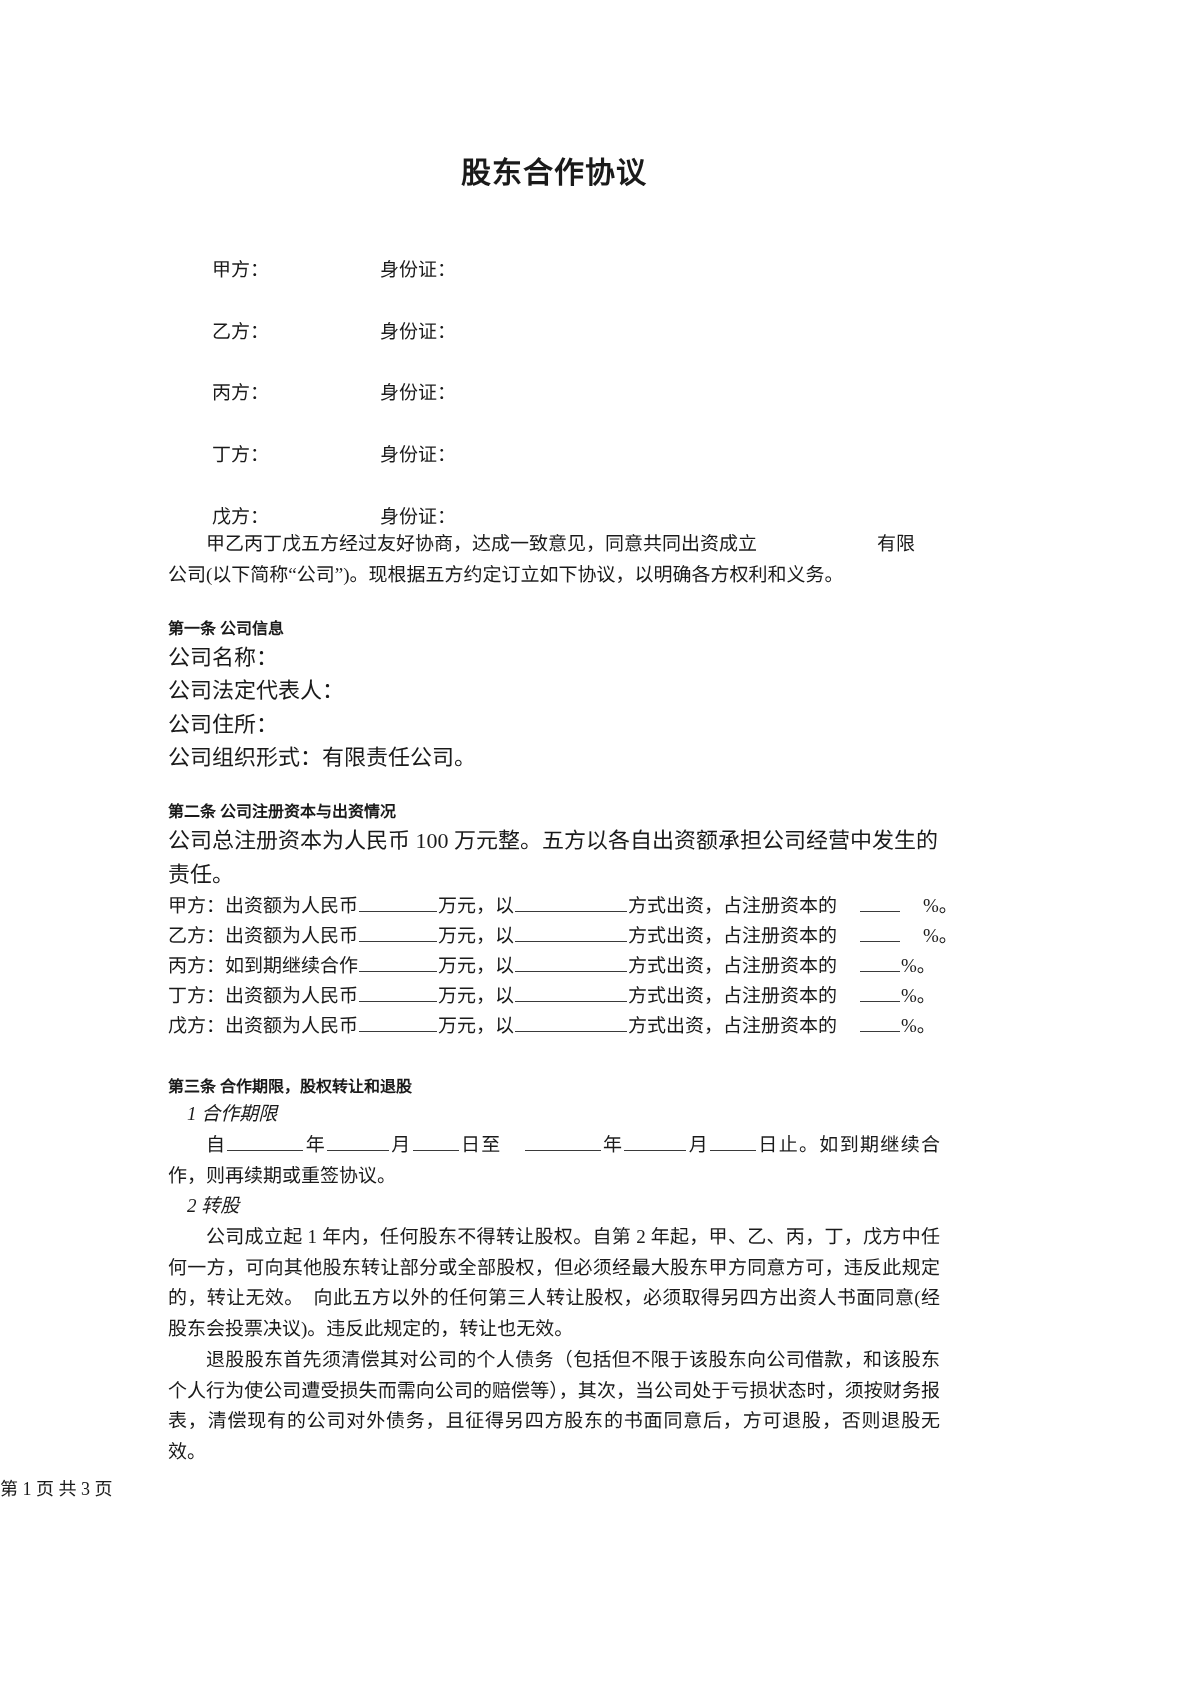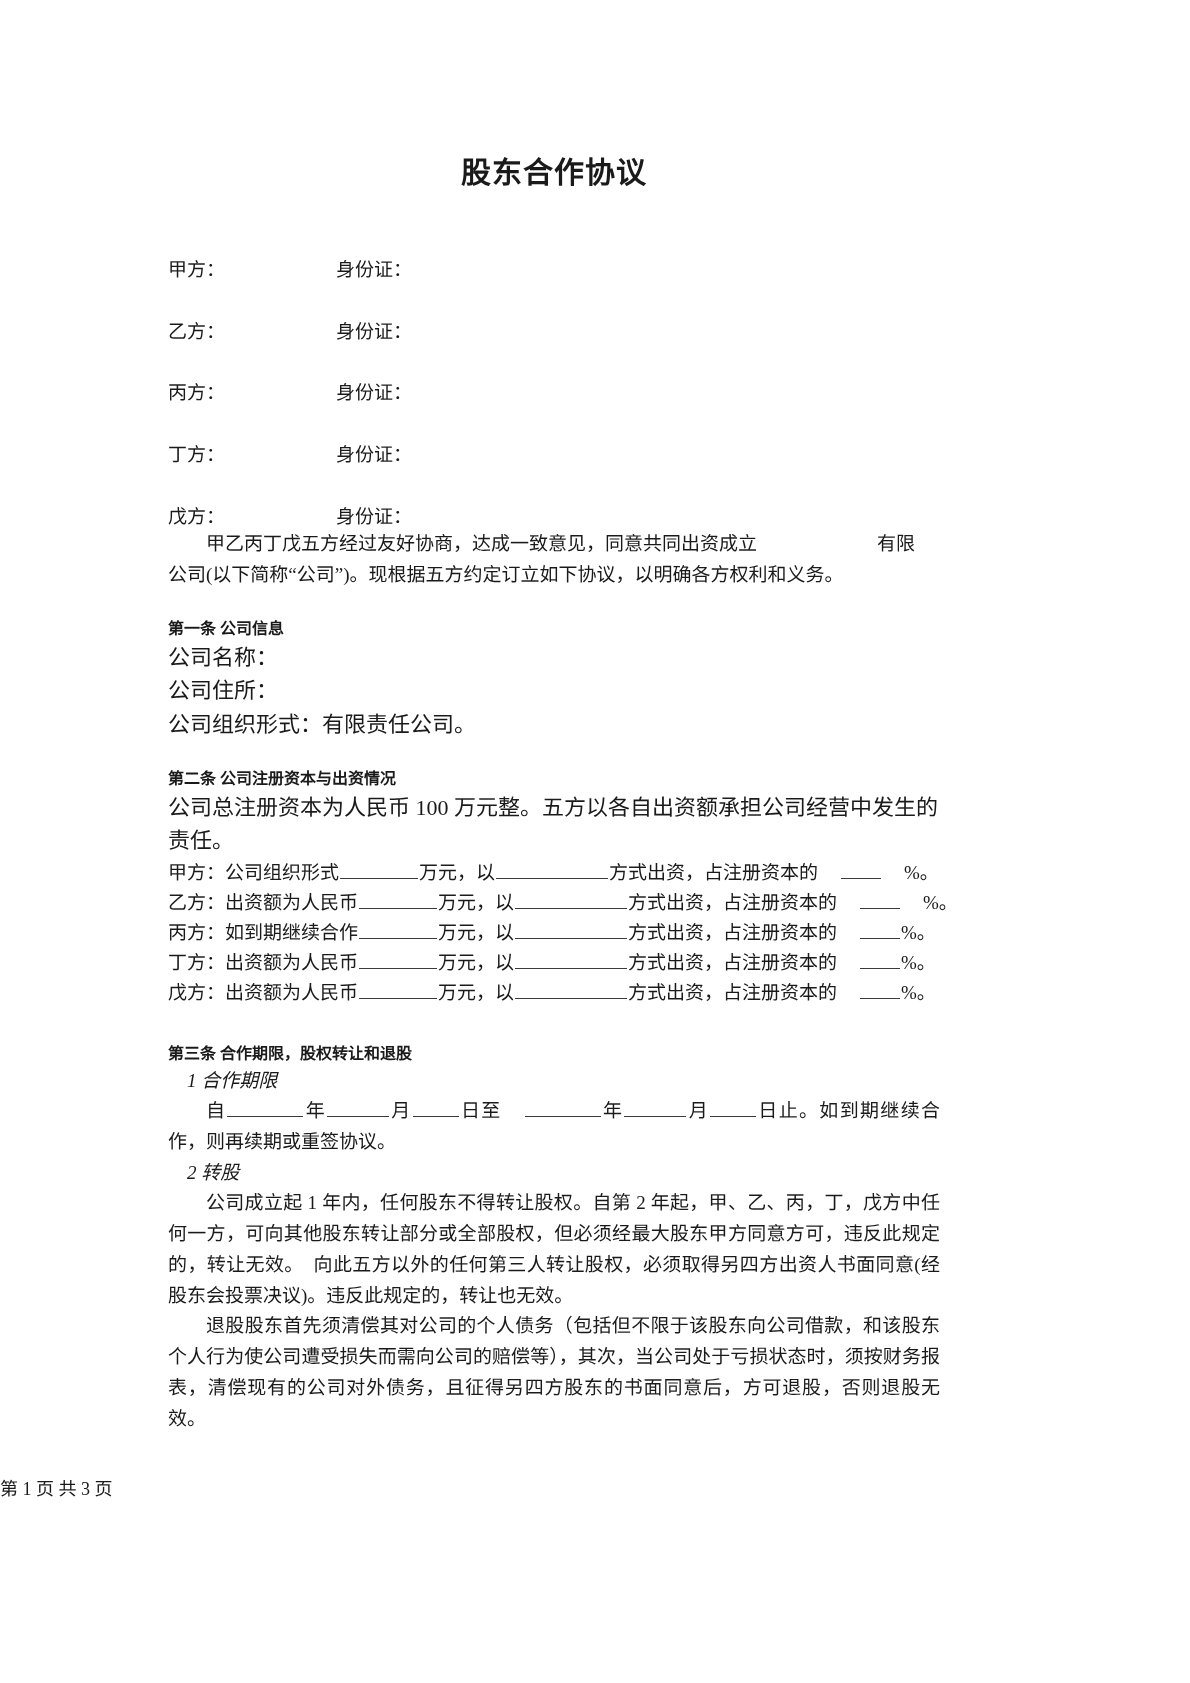--- a/index.html
+++ b/index.html
@@ -48,20 +48,21 @@
     font-size: 19px;
     line-height: 1.35;
     margin-bottom: 36px;
   }
   .party-row:last-child {
     margin-bottom: 0;
   }
   .party-label {
     width: 168px;
     flex: 0 0 168px;
+    margin-left: 44px;
   }
   .party-id-label {
     flex: 0 0 auto;
   }
 
   
   p.para {
     font-size: 19px;
     line-height: 1.62;
     margin: 0;
@@ -168,30 +169,31 @@
 
     <p class="para indent2">
       <span>甲乙丙丁戊五方经过友好协商，达成一致意见，同意共同出资成立</span><span class="gap-blank"></span><span>有限</span><br>
       <span>公司(以下简称“公司”)。现根据五方约定订立如下协议，以明确各方权利和义务。</span>
     </p>
 
     <div class="spacer-md"></div>
 
     <h2 class="section-heading">第一条  公司信息</h2>
     <div class="info-line">公司名称：</div>
+    <div class="info-line">公司法定代表人：</div>
     <div class="info-line">公司住所：</div>
     <div class="info-line">公司组织形式：有限责任公司。</div>
 
     <div class="spacer-md"></div>
 
     <h2 class="section-heading">第二条  公司注册资本与出资情况</h2>
     <div class="info-line">公司总注册资本为人民币 100 万元整。五方以各自出资额承担公司经营中发生的责任。</div>
 
     <div class="contrib-line">
-      <span>甲方：公司组织形式</span><span class="ul ul-w1"></span><span>万元，以</span><span class="ul ul-w2"></span><span>方式出资，占注册资本的</span><span class="gap-blank-sm"></span><span class="ul ul-w3"></span><span class="gap-blank-sm"></span><span>%。</span>
+      <span>甲方：出资额为人民币</span><span class="ul ul-w1"></span><span>万元，以</span><span class="ul ul-w2"></span><span>方式出资，占注册资本的</span><span class="gap-blank-sm"></span><span class="ul ul-w3"></span><span class="gap-blank-sm"></span><span>%。</span>
     </div>
 
     <div class="contrib-line">
       <span>乙方：出资额为人民币</span><span class="ul ul-w1"></span><span>万元，以</span><span class="ul ul-w2"></span><span>方式出资，占注册资本的</span><span class="gap-blank-sm"></span><span class="ul ul-w3"></span><span class="gap-blank-sm"></span><span>%。</span>
     </div>
 
     <div class="contrib-line">
       <span>丙方：如到期继续合作</span><span class="ul ul-w1"></span><span>万元，以</span><span class="ul ul-w2"></span><span>方式出资，占注册资本的</span><span class="gap-blank-sm"></span><span class="ul ul-w3"></span><span>%。</span>
     </div>
 

